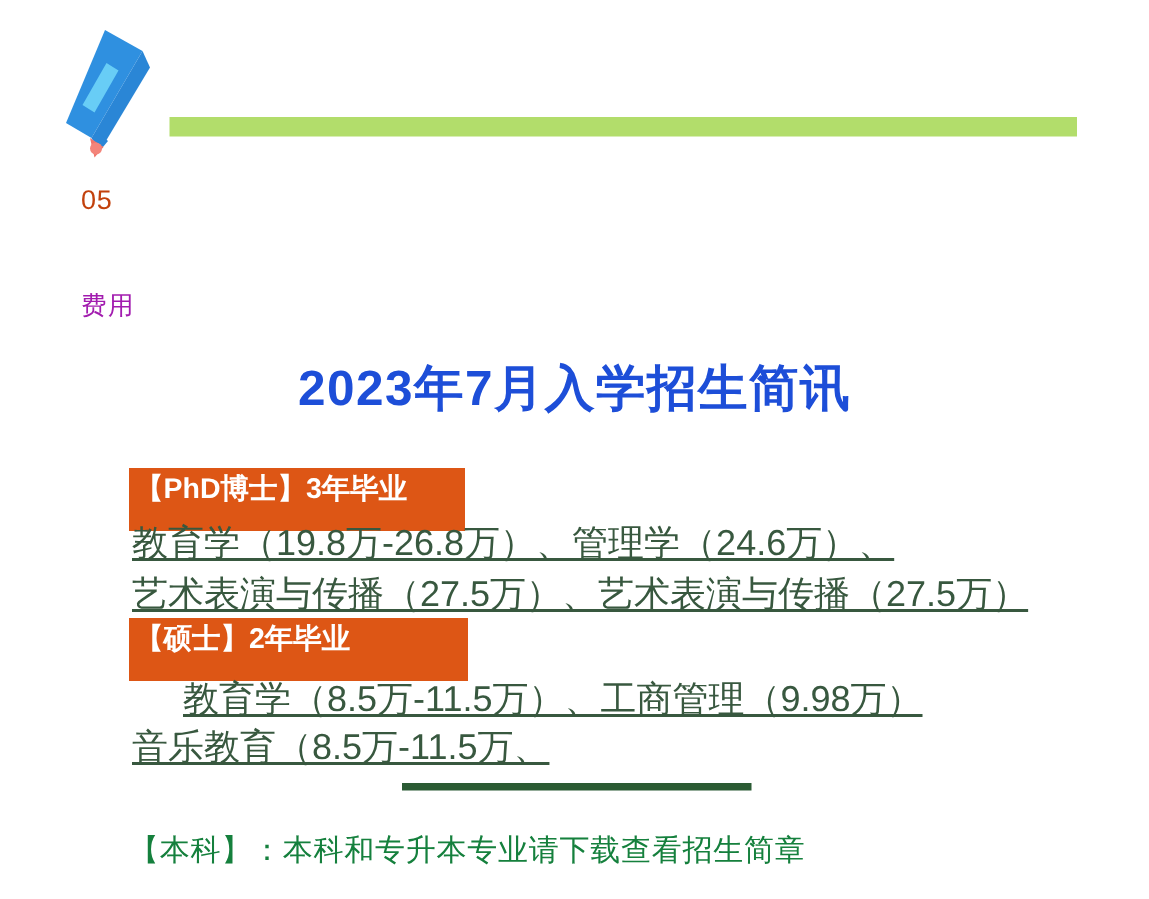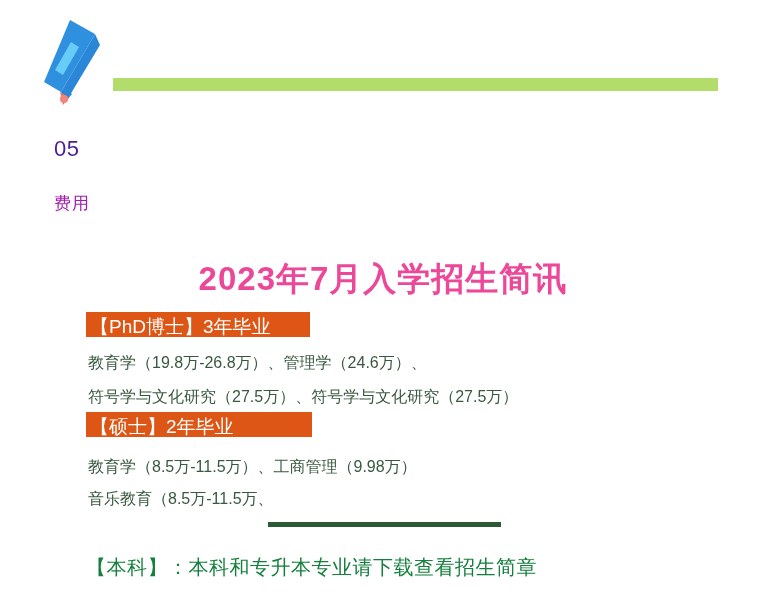--- a/index.html
+++ b/index.html
@@ -37,24 +37,24 @@
     left: 38px;
     top: 14px;
     width: 100px;
     height: 92px;
   }
 
   
   #section-index {
     position: absolute;
     left: 54px;
-    top: 138px;
-    font-size: 22px;
+    top: 122px;
+    font-size: 18px;
     line-height: 22px;
-    color: #4c1d95;
+    color: #c2410c;
     letter-spacing: 0.5px;
   }
   #section-title {
     position: absolute;
     left: 54px;
     top: 192px;
     font-size: 17px;
     line-height: 24px;
     color: #a21caf;
     letter-spacing: 1px;
@@ -74,70 +74,70 @@
     left: 0;
     top: 0;
     width: 766px;
     text-align: center;
   }
   #poster-title {
     display: inline-block;
     font-size: 33px;
     line-height: 46px;
     font-weight: 700;
-    color: #ec4899;
+    color: #1d4ed8;
     letter-spacing: 1px;
     font-family: "Liberation Sans", "DejaVu Sans", sans-serif;
-    margin-top: 20px;
   }
   #poster-title-underline {
     position: absolute;
     left: 268px;
     top: 286px;
     width: 233px;
     height: 5px;
     background: #2b5b34;
   }
 
   .degree-badge {
     position: absolute;
     background: #dd5615;
     color: #ffffff;
     font-size: 19px;
-    font-weight: 400;
+    font-weight: 700;
     line-height: 30px;
-    height: 25px;
+    height: 42px;
     padding: 0 6px 0 4px;
     letter-spacing: 0px;
     white-space: nowrap;
     box-sizing: border-box;
   }
   #badge-phd {
     left: 86px;
     top: 76px;
     width: 224px;
   }
   #badge-master {
     left: 86px;
     top: 176px;
     width: 226px;
   }
 
   .program-line {
     position: absolute;
     left: 88px;
     color: #38583f;
-    font-size: 16px;
+    font-size: 24px;
     line-height: 30px;
     white-space: nowrap;
     letter-spacing: 0px;
+    text-decoration: underline;
   }
   #phd-line-1 { top: 112px; }
   #phd-line-2 { top: 146px; }
-  #master-line-1 { top: 216px; }
+  #master-line-1 { top: 216px; margin-left: 34px; }
   #master-line-2 { top: 248px; }
   #master-line-3 { top: 280px; }
 
   #undergrad-line {
     position: absolute;
     left: 86px;
     top: 316px;
     color: #15803d;
     font-size: 20px;
     line-height: 30px;
@@ -176,21 +176,21 @@
 
   <div id="poster-title-wrap">
     <span id="poster-title">2023年7月入学招生简讯</span>
   </div>
   <div id="poster-title-underline"></div>
 
   <div class="degree-badge" id="badge-phd">【PhD博士】3年毕业</div>
 
   <div class="program-line" id="phd-line-1">教育学（19.8万-26.8万）、管理学（24.6万）、</div>
 
-  <div class="program-line" id="phd-line-2">符号学与文化研究（27.5万）、符号学与文化研究（27.5万）</div>
+  <div class="program-line" id="phd-line-2">艺术表演与传播（27.5万）、艺术表演与传播（27.5万）</div>
 
   <div class="degree-badge" id="badge-master">【硕士】2年毕业</div>
 
   <div class="program-line" id="master-line-1">教育学（8.5万-11.5万）、工商管理（9.98万）</div>
 
   <div class="program-line" id="master-line-2">音乐教育（8.5万-11.5万、</div>
 
 
   <div id="undergrad-line">【本科】：本科和专升本专业请下载查看招生简章</div>
 

